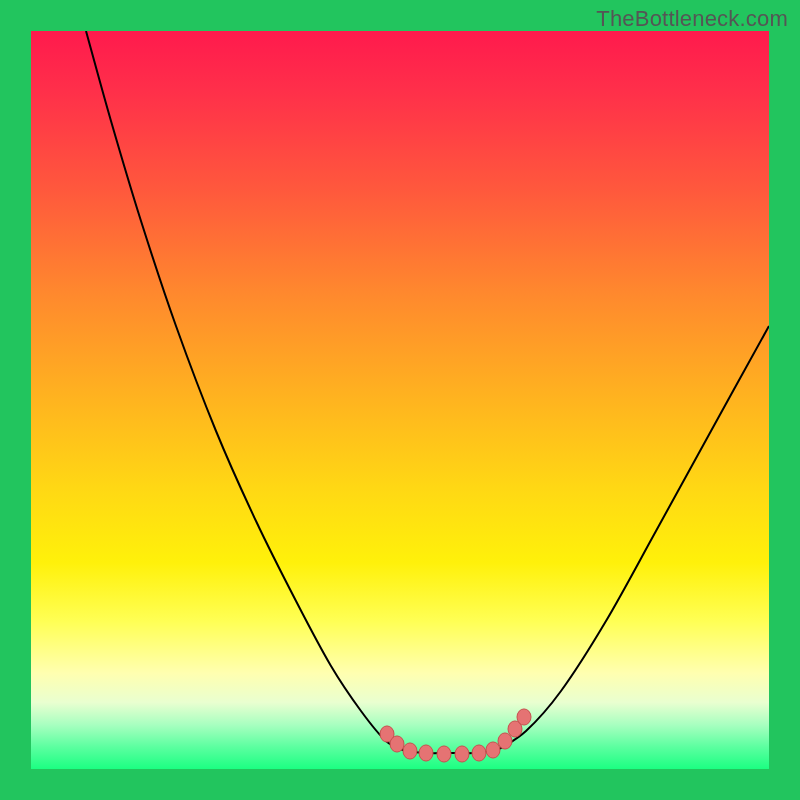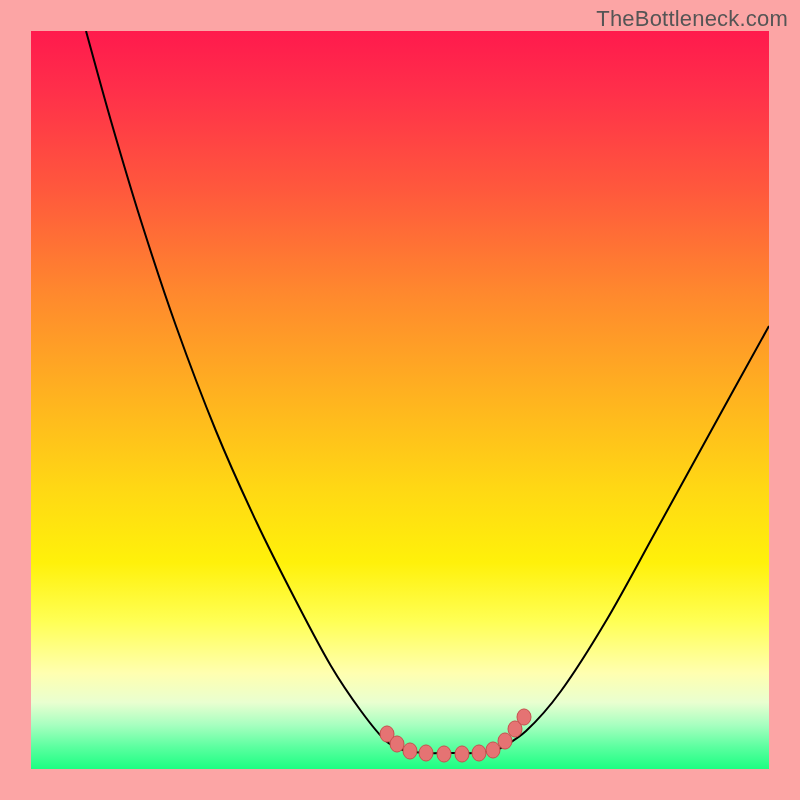--- a/index.html
+++ b/index.html
@@ -8,21 +8,21 @@
     width: 800px;
     height: 800px;
     background: #000;
     overflow: hidden;
     font-family: Arial, Helvetica, sans-serif;
   }
   .frame {
     position: relative;
     width: 800px;
     height: 800px;
-    background: #fca5a5;
+    background: #22c55e;
   }
   .plot-area {
     position: absolute;
     left: 31px;
     top: 31px;
     width: 738px;
     height: 738px;
     
     background: linear-gradient(
       to bottom,

